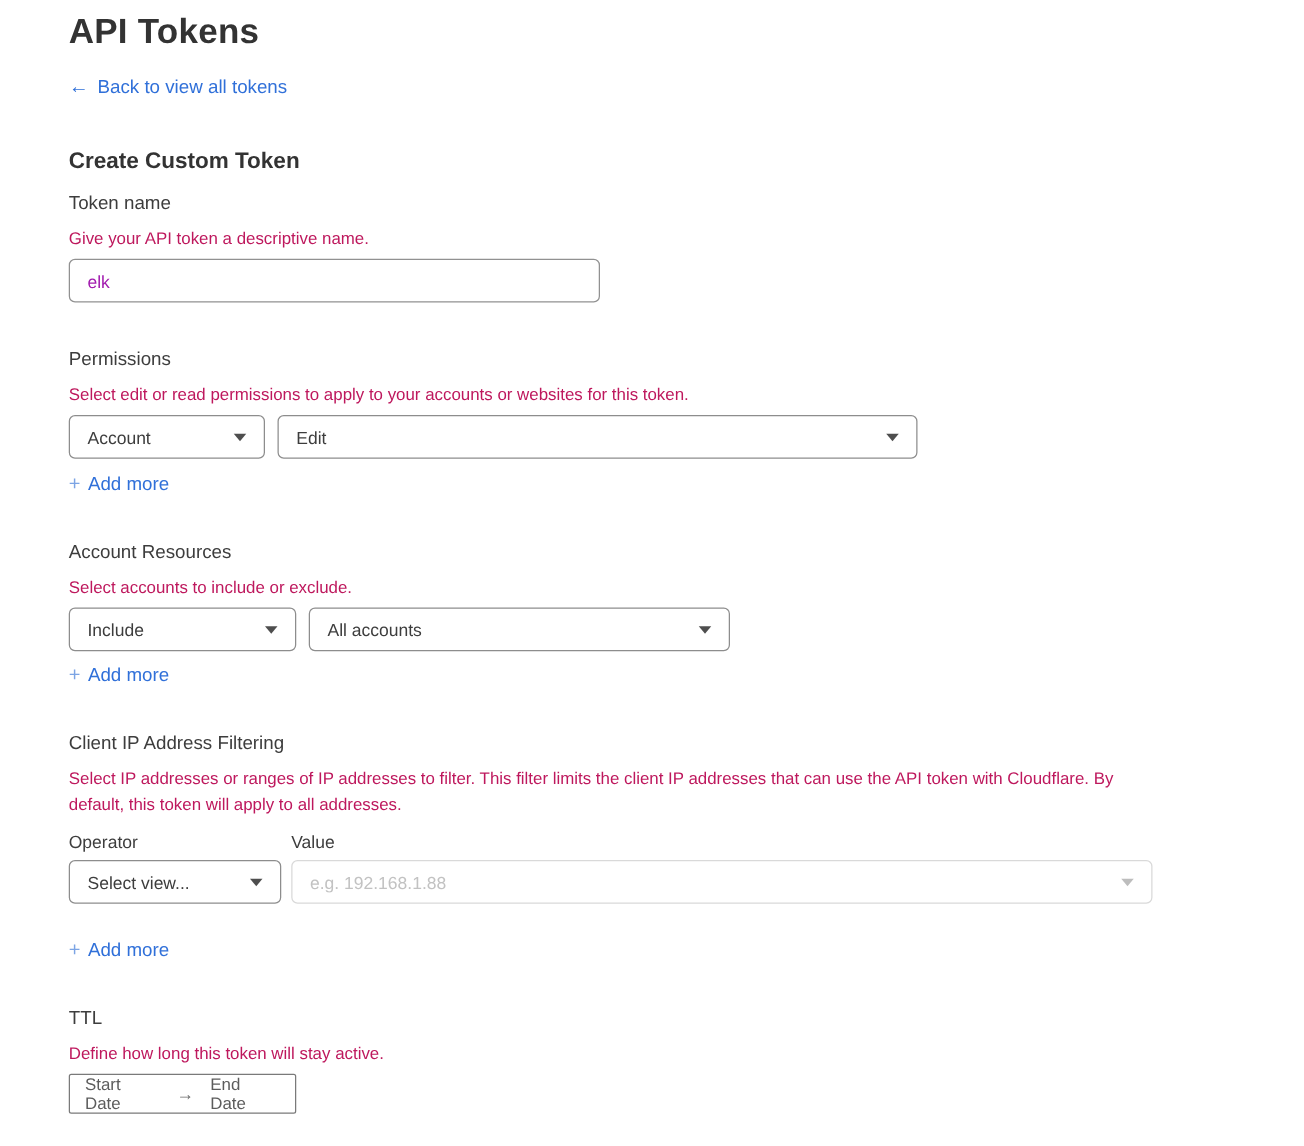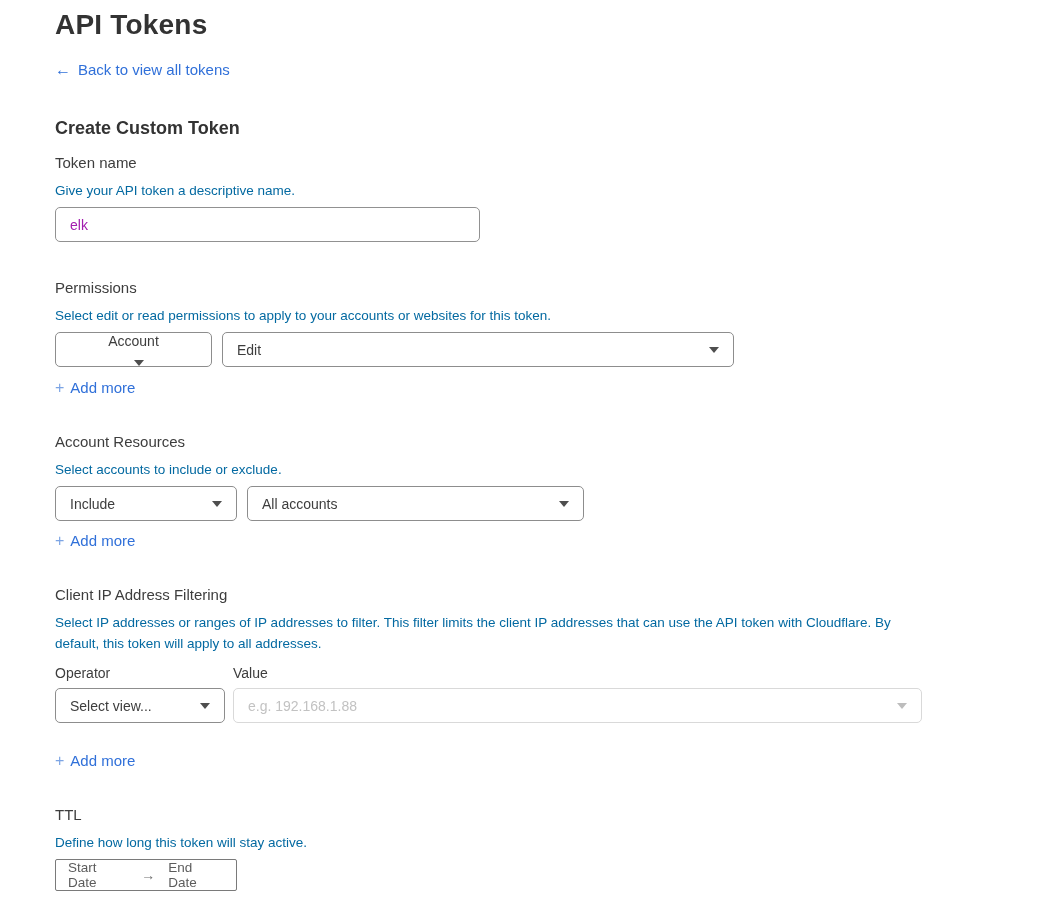--- a/index.html
+++ b/index.html
@@ -49,21 +49,21 @@
     color: #3d3d3d;
   }
   .mt-14 { margin-top: 14px; }
   .mt-36 { margin-top: 36px; }
   .mt-34 { margin-top: 34px; }
 
   .help {
     margin-top: 7px;
     font-size: 13.5px;
     line-height: 21px;
-    color: #0369a1;
+    color: #be185d;
     max-width: 860px;
   }
 
   .text-input {
     display: block;
     margin-top: 6px;
     width: 425px;
     height: 35px;
     border: 1px solid #919191;
     border-radius: 5px;
@@ -157,21 +157,21 @@
     display: flex;
     align-items: center;
     gap: 13px;
     padding: 0 12px;
     font-size: 13.5px;
     color: #5c5c5c;
     cursor: pointer;
   }
   .date-range .arrow { color: #6e6e6e; font-size: 14px; }
 
-  .w-scope { width: 157px; flex-direction: column; }
+  .w-scope { width: 157px; }
   .w-resource { width: 183px; }
   .w-access { width: 512px; flex: 0 0 auto; }
   .w-mode { width: 182px; }
   .w-accounts { width: 337px; }
   .w-operator { width: 170px; flex: 0 0 auto; }
   .w-value { width: 689px; flex: 0 0 auto; }
 </style>
 </head>
 <body>
 

